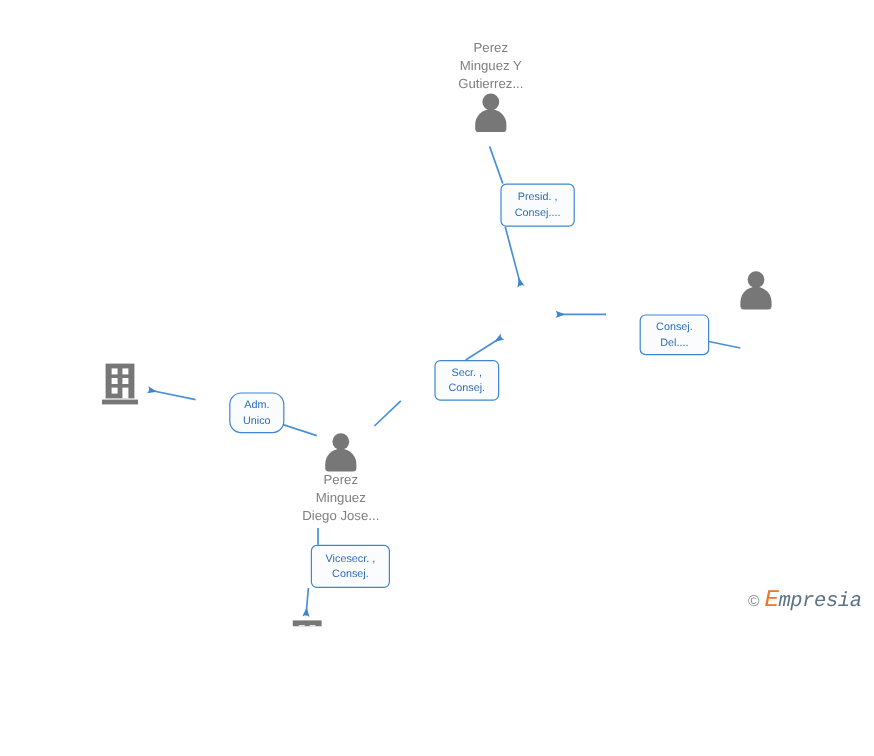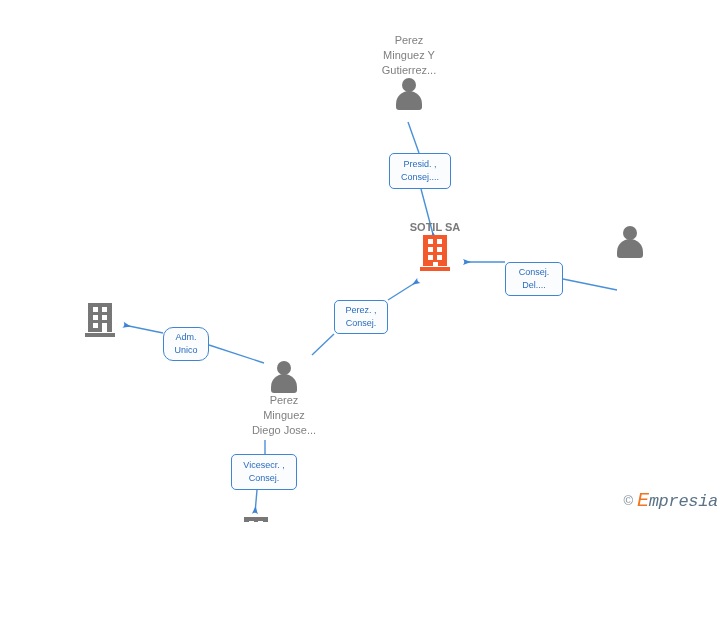--- a/index.html
+++ b/index.html
@@ -120,20 +120,21 @@
     background: #fbfcfe;
     color: #2a6cbd;
     font-size: 9px;
     line-height: 13px;
     text-align: center;
     padding: 4px 5px;
     white-space: pre-line;
     display: flex;
     align-items: center;
     justify-content: center;
+    margin-left: 28px;
   }
 
   
   #watermark {
     position: absolute;
     right: 10px;
     bottom: 10px;
     display: flex;
     align-items: center;
     gap: 4px;
@@ -190,34 +191,20 @@
   <div class="node" style="left:374px; top:33px; width:70px;">
     <div class="node-label">Perez
 Minguez Y
 Gutierrez...</div>
     <div class="person-icon">
       <div class="head"></div>
         <div class="body"></div>
     </div>
   </div>
 
-  <div class="node" style="left:390px; top:220px; width:90px;">
-    <div class="node-label company">SOTIL SA</div>
-    <div class="building-icon orange">
-      <div class="tower"></div>
-      <div class="win" style="left:8px;  top:4px;"></div>
-      <div class="win" style="left:17px; top:4px;"></div>
-      <div class="win" style="left:8px;  top:12px;"></div>
-      <div class="win" style="left:17px; top:12px;"></div>
-      <div class="win" style="left:8px;  top:20px;"></div>
-      <div class="win" style="left:17px; top:20px;"></div>
-      <div class="win" style="left:13px; top:27px; width:5px; height:5px;"></div>
-      <div class="base"></div>
-    </div>
-  </div>
 
   <div class="node" style="left:595px; top:226px; width:70px;">
     <div class="person-icon">
       <div class="head"></div>
         <div class="body"></div>
     </div>
   </div>
 
   <div class="node" style="left:64px; top:303px; width:72px;">
     <div class="building-icon">
@@ -254,21 +241,21 @@
       <div class="base"></div>
     </div>
   </div>
 
   <div class="rel-box" style="left:389px; top:153px; width:62px; height:36px;">Presid. ,
 Consej....</div>
 
   <div class="rel-box" style="left:505px; top:262px; width:58px; height:34px;">Consej.
 Del....</div>
 
-  <div class="rel-box" style="left:334px; top:300px; width:54px; height:34px;">Perez. ,
+  <div class="rel-box" style="left:334px; top:300px; width:54px; height:34px;">Secr. ,
 Consej.</div>
 
   <div class="rel-box" style="left:163px; top:327px; width:46px; height:34px;border-radius:10px;">Adm.
 Unico</div>
 
   <div class="rel-box" style="left:231px; top:454px; width:66px; height:36px;">Vicesecr. ,
 Consej.</div>
 
   <div id="watermark">
     <span class="copy">©</span>

